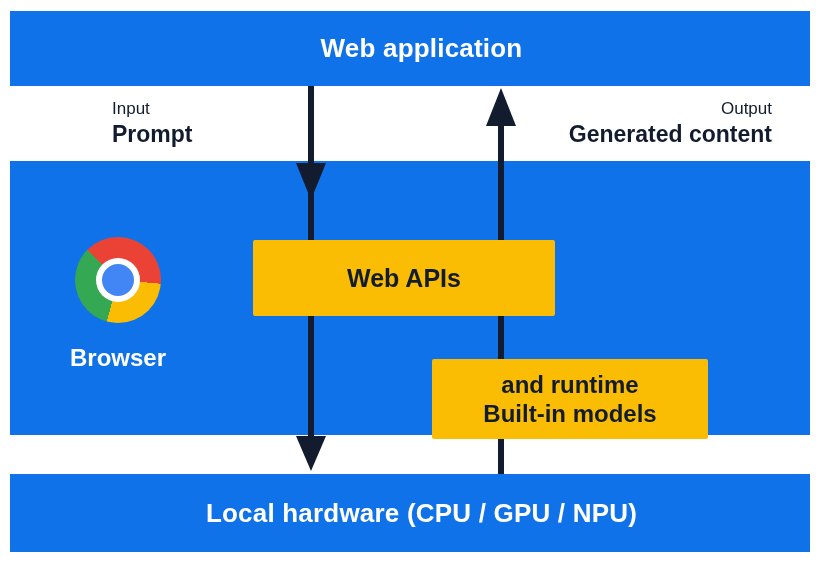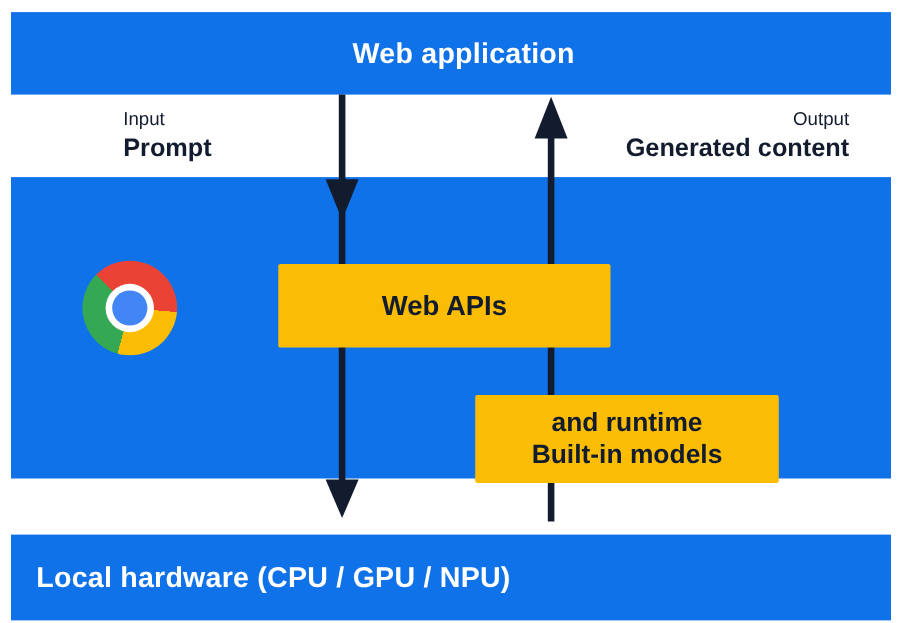--- a/index.html
+++ b/index.html
@@ -26,21 +26,21 @@
   .bar {
     position: absolute;
     left: 10px;
     width: 800px;
     background: var(--section-blue);
     z-index: 1;
     padding-left: 23px;
   }
   .bar-top { top: 11px; height: 75px; display: flex; align-items: center; justify-content: center; }
   .bar-mid { top: 161px; height: 274px; }
-  .bar-bottom { top: 486px; height: 78px; display: flex; align-items: center; }
+  .bar-bottom { top: 474px; height: 78px; display: flex; align-items: center; justify-content: center; }
   .bar-title {
     color: var(--label-white);
     font-size: 26px;
     font-weight: 700;
     letter-spacing: 0.2px;
   }
   .io-label {
     position: absolute;
     top: 96px;
     z-index: 2;
@@ -129,20 +129,21 @@
     <div class="io-value">Generated content</div>
   </div>
 
   <div class="bar bar-mid"></div>
 
   <div class="chrome-logo">
     <div class="chrome-ring">
       <div class="chrome-center"></div>
     </div>
   </div>
+  <div class="browser-label">Browser</div>
 
   <svg class="arrow-layer" viewBox="0 0 820 566">
     <g>
       <line x1="311" y1="86" x2="311" y2="438"></line>
       <polygon points="296,163 326,163 311,200"></polygon>
       <polygon points="296,436 326,436 311,471"></polygon>
     </g>
     <g>
       <line x1="501" y1="124" x2="501" y2="474"></line>
       <polygon points="486,126 516,126 501,88"></polygon>

